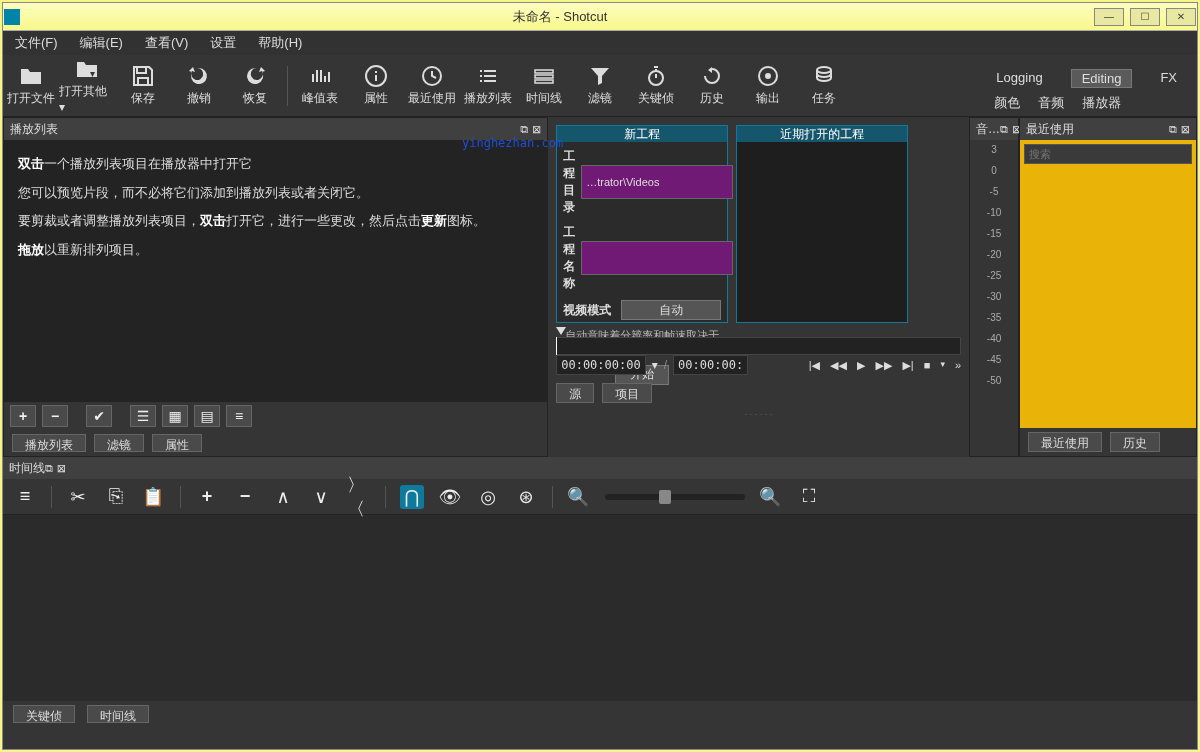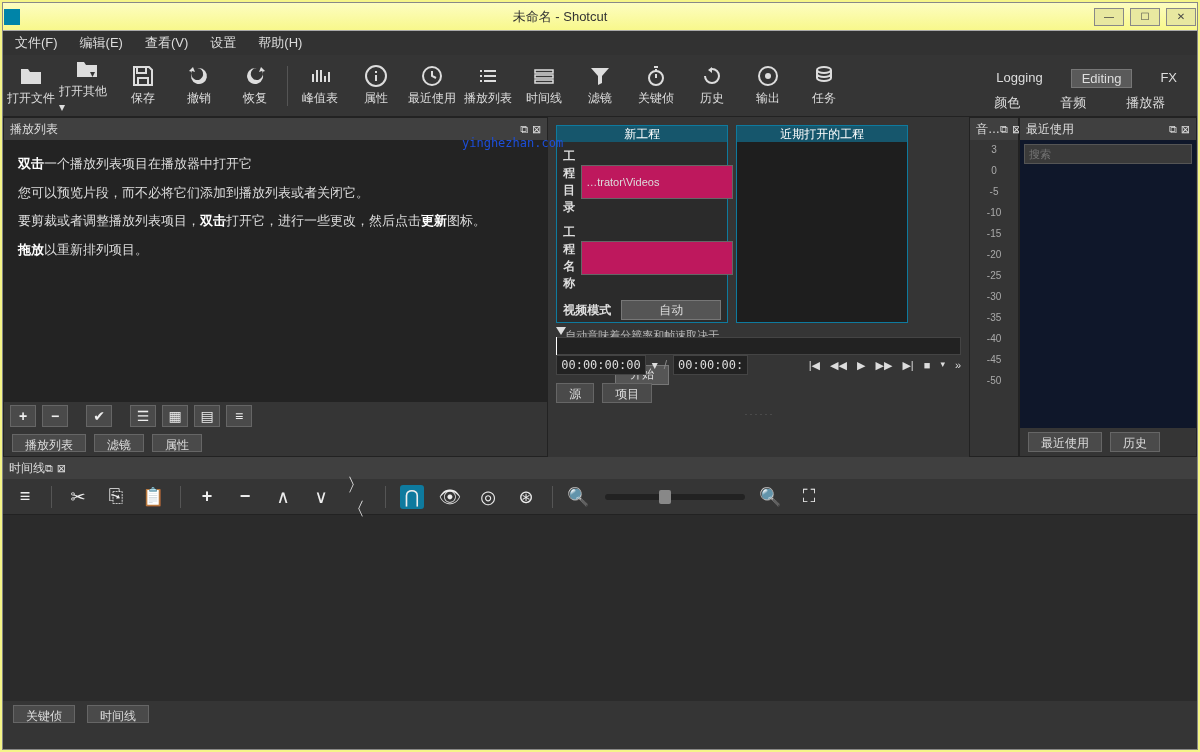--- a/index.html
+++ b/index.html
@@ -14,59 +14,59 @@
 .menuitem { cursor: pointer; padding: 2px 4px; }
 .toolbar { height: 62px; background: #353535; display: flex; align-items: center; border-bottom: 1px solid #222; }
 .tbtn { display: flex; flex-direction: column; align-items: center; justify-content: center; width: 56px; height: 58px; cursor: pointer; gap: 2px; }
 .tbtn svg { width: 24px; height: 24px; }
 .tbtn-label { font-size: 12px; color: #ddd; }
 .tbtn-sep { width: 1px; height: 40px; background: #555; margin: 0 4px; }
 .right-modes { margin-left: auto; display: flex; flex-direction: column; padding-right: 10px; gap: 6px; margin-top: 9px; }
 .mode-row { display: flex; gap: 18px; font-size: 13px; }
 .mode-btn { padding: 1px 10px; cursor: pointer; }
 .mode-btn.active { background: #5a5a5a; border: 1px solid #777; }
-.mode-row2 { display: flex; gap: 40px; font-size: 13px; padding-left: 8px; }
+.mode-row2 { display: flex; gap: 18px; font-size: 13px; padding-left: 8px; }
 .main-area { display: flex; height: 340px; }
 .panel { background: #353535; border: 1px solid #222; display: flex; flex-direction: column; }
 .panel-header { height: 22px; background: #404040; display: flex; align-items: center; padding: 0 6px; font-size: 12px; }
 .panel-header .spacer { flex: 1; }
 .panel-icons { display: flex; gap: 4px; font-size: 11px; cursor: pointer; }
 .playlist { width: 570px; }
 .playlist-body { padding: 10px 14px; font-size: 13px; line-height: 2.2; flex: 1; background: #232323; }
 .playlist-body b { font-weight: bold; color: #fff; }
 .watermark { position: absolute; left: 462px; top: 136px; color: #1d4ed8; font-size: 12px; font-family: monospace; }
 .playlist-tools { height: 28px; background: #353535; display: flex; align-items: center; gap: 6px; padding: 0 6px; }
 .sq-btn { width: 26px; height: 22px; background: #4a4a4a; border: 1px solid #666; display: flex; align-items: center; justify-content: center; cursor: pointer; font-size: 14px; color: #eee; }
 .playlist-tabs { height: 26px; display: flex; gap: 8px; padding: 4px 8px; }
 .tab { padding: 2px 12px; background: #4a4a4a; border: 1px solid #666; cursor: pointer; font-size: 12px; }
 .preview { width: 440px; display: flex; flex-direction: column; background: #353535; }
 .preview-panels { display: flex; gap: 8px; padding: 8px 8px 4px; height: 210px; }
 .proj-panel { width: 172px; border: 1px solid #0e7a9e; background: #2b2b2b; display: flex; flex-direction: column; }
 .proj-header { background: #16566c; height: 16px; display: flex; align-items: center; justify-content: center; font-size: 12px; color: #fff; }
 .proj-body { padding: 6px; display: flex; flex-direction: column; gap: 8px; font-size: 12px; }
 .proj-row { display: flex; align-items: center; gap: 6px; }
 .proj-row label { width: 52px; font-weight: bold; }
-.proj-input { flex: 1; height: 20px; background: #be185d; border: 1px solid #666; color: #ddd; padding: 16px 4px; font-size: 11px; }
+.proj-input { flex: 1; height: 20px; background: #701a75; border: 1px solid #666; color: #ddd; padding: 16px 4px; font-size: 11px; }
 .proj-btn { height: 20px; background: #555; border: 1px solid #777; color: #ddd; padding: 0 14px; cursor: pointer; font-size: 12px; }
 .proj-note { font-size: 11px; text-align: center; color: #bbb; line-height: 1.3; }
 .recent-panel { width: 172px; border: 1px solid #0e7a9e; background: #1e1e1e; display: flex; flex-direction: column; }
 .scrub { height: 24px; padding: 0 8px; position: relative; }
 .scrub-mark { position: absolute; left: 8px; top: 0; width: 0; height: 0; border-left: 5px solid transparent; border-right: 5px solid transparent; border-top: 8px solid #ddd; }
 .scrub-track { position: absolute; left: 8px; top: 10px; right: 8px; height: 18px; background: #222; border: 1px solid #444; }
 .scrub-line { position: absolute; left: 8px; top: 10px; width: 1px; height: 18px; background: #fff; }
 .transport { height: 28px; display: flex; align-items: center; padding: 0 8px; gap: 6px; font-size: 12px; }
 .tc { font-family: monospace; background: #222; padding: 2px 4px; border: 1px solid #444; }
 .transport .sep { color: #888; }
 .transport-btns { margin-left: auto; display: flex; gap: 10px; font-size: 11px; }
 .tbicon { cursor: pointer; color: #ddd; }
 .preview-tabs { height: 28px; display: flex; gap: 8px; padding: 4px 8px; }
 .meter { width: 50px; display: flex; flex-direction: column; }
 .meter-body { flex: 1; display: flex; flex-direction: column; align-items: center; padding: 4px 0; font-size: 10px; color: #aaa; gap: 10px; }
 .recent-side { width: 186px; display: flex; flex-direction: column; }
-.recent-body { flex: 1; background: #0f172a; padding: 4px; }
+.recent-body { flex: 1; background: #eab308; padding: 4px; }
 .search-input { width: 100%; height: 20px; background: #3a3a3a; border: 1px solid #555; color: #aaa; padding: 0 4px; font-size: 11px; }
 .recent-tabs { height: 28px; display: flex; gap: 8px; padding: 4px 8px; }
 .timeline-header { height: 22px; background: #404040; display: flex; align-items: center; padding: 0 6px; font-size: 12px; }
 .tl-toolbar { height: 36px; background: #353535; display: flex; align-items: center; gap: 14px; padding: 0 10px; border-bottom: 1px solid #222; }
 .tl-btn { width: 24px; height: 24px; display: flex; align-items: center; justify-content: center; cursor: pointer; color: #eee; font-size: 18px; }
 .tl-btn.active { background: #0e7a9e; border-radius: 3px; }
 .tl-sep { width: 1px; height: 22px; background: #555; }
 .zoom-slider { width: 140px; height: 6px; background: #222; position: relative; border-radius: 3px; }
 .zoom-handle { position: absolute; left: 54px; top: -4px; width: 12px; height: 14px; background: #888; border-radius: 2px; }
 .timeline-body { height: 186px; background: #2b2b2b; }

